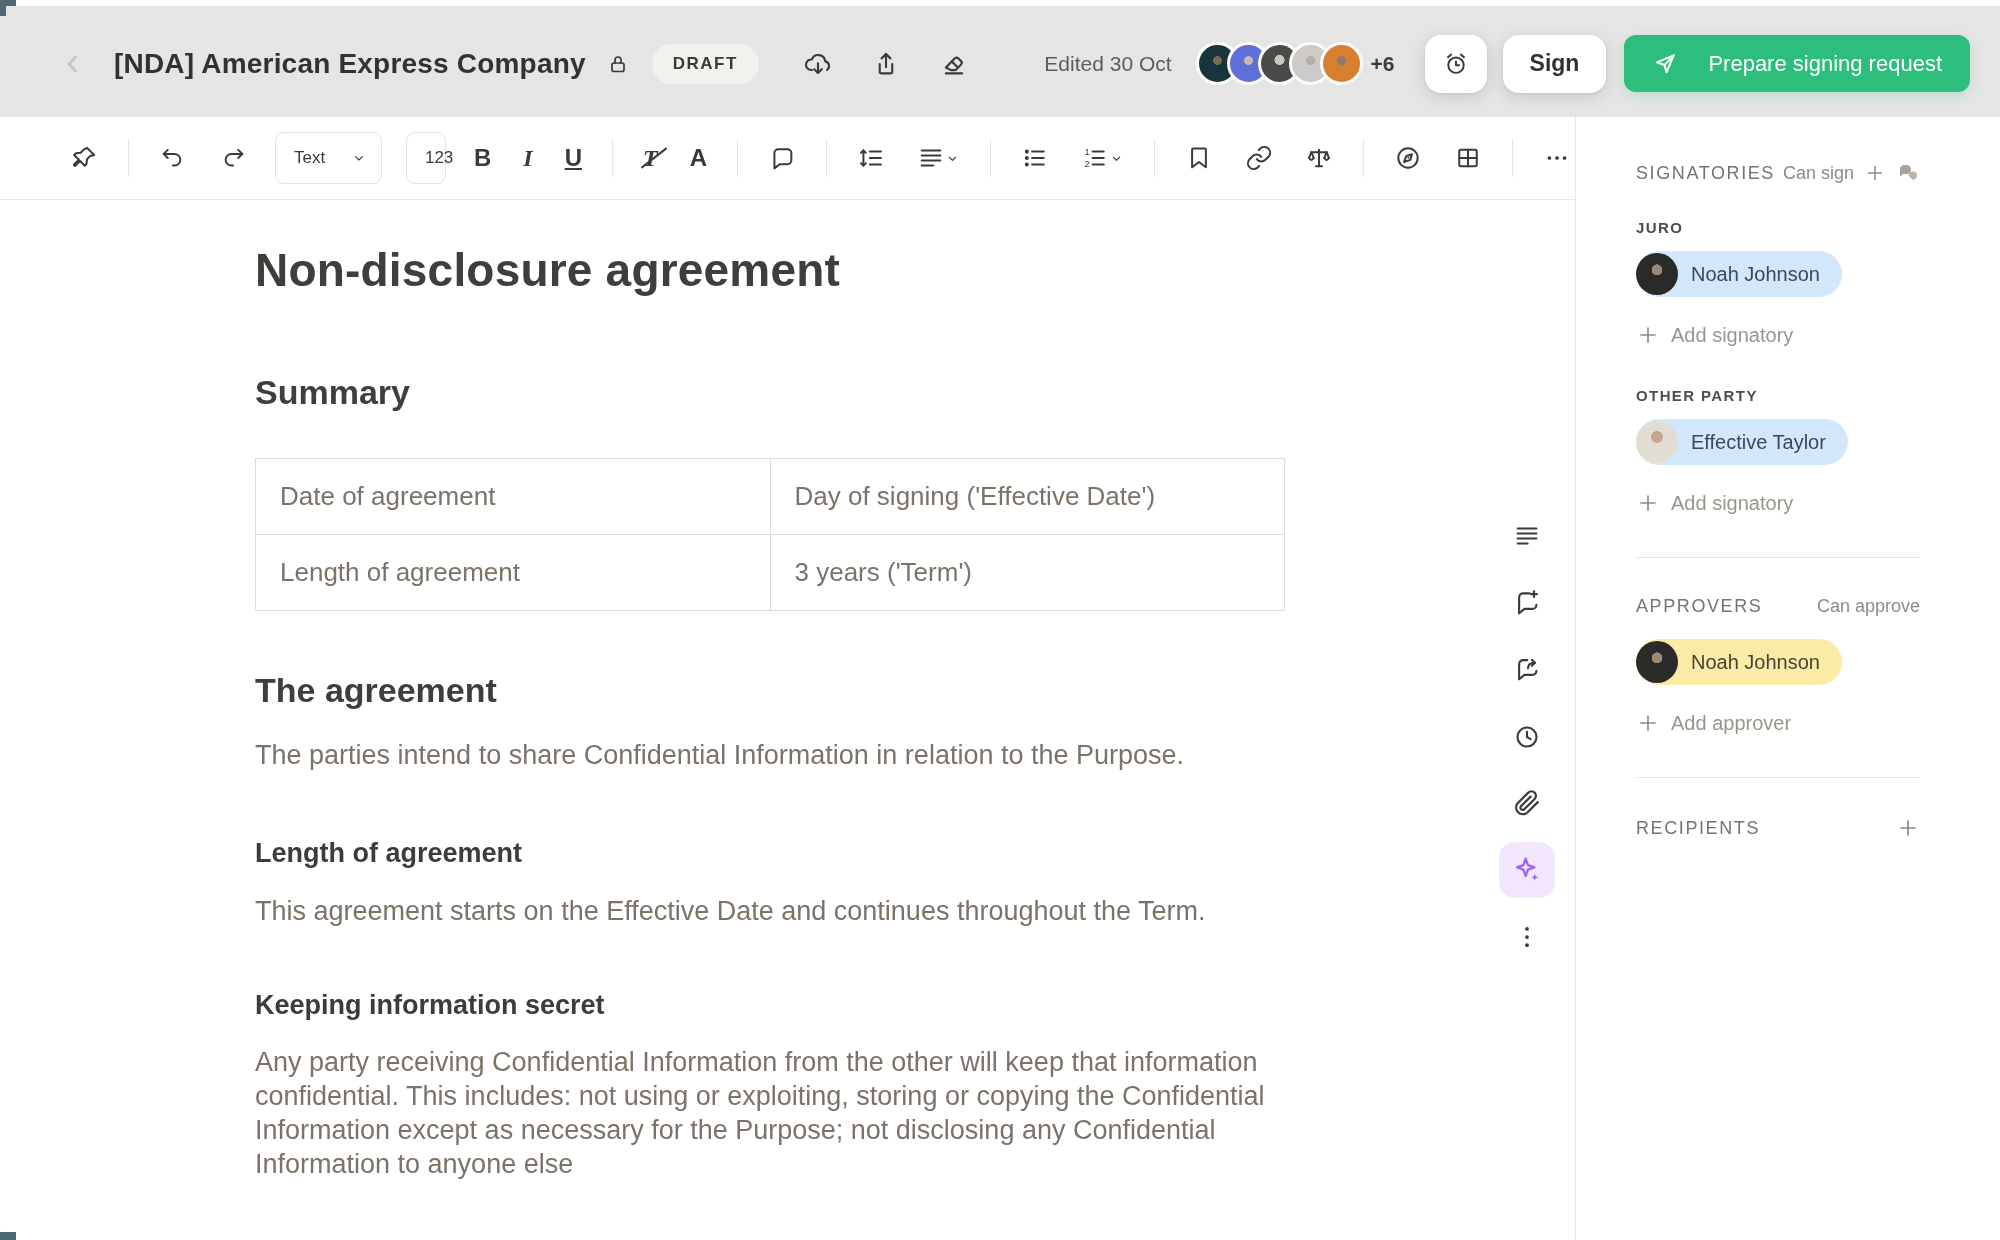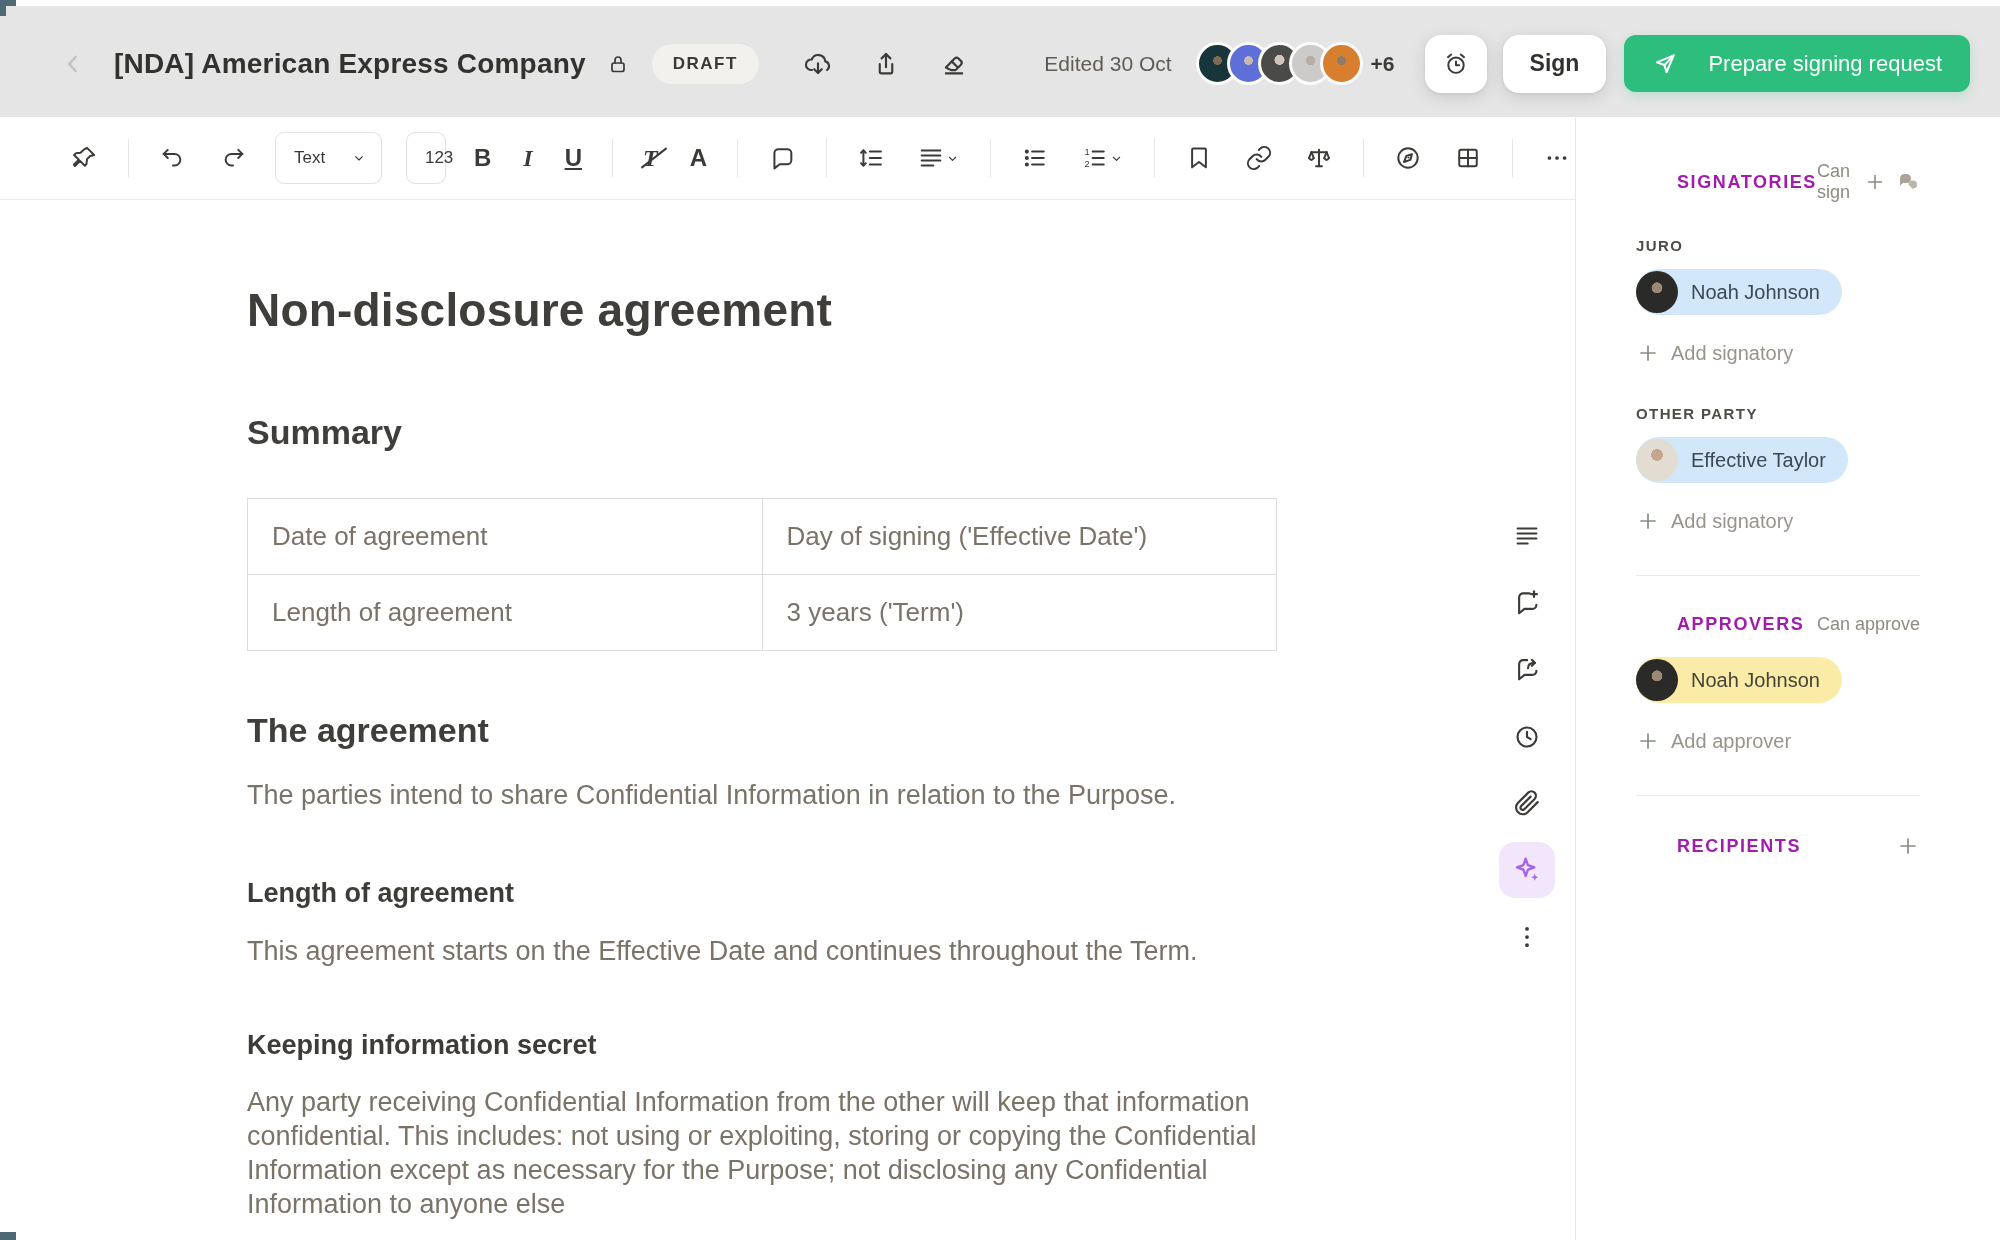--- a/index.html
+++ b/index.html
@@ -42,22 +42,22 @@
   .b{font-weight:800;} .i{font-style:italic;font-weight:700;font-family:"Liberation Serif",serif;} .u{text-decoration:underline;font-weight:600;}
   .clearfmt{position:relative;font-style:italic;font-weight:700;font-family:"Liberation Serif",serif;}
   .clearfmt::after{content:"";position:absolute;left:-5px;top:11px;width:32px;height:2px;background:#3b3a36;transform:rotate(-38deg);}
   .colorA{font-weight:600;}
   .dropdown{height:52px;border:1px solid #e3e2de;border-radius:9px;background:#fff;display:flex;align-items:center;
     padding:0 14px 0 18px;gap:10px;font-size:17px;color:#3b3a36;cursor:pointer;font-family:inherit;}
   .dd-text{width:118px;text-align:left;}
   .dd-num{width:40px;text-align:left;}
 
   
-  .editor{position:absolute;top:201px;left:8px;width:1575px;height:1039px;background:#fff;box-sizing:border-box;
-    padding:82px 0 0 239px;overflow:hidden;}
+  .editor{position:absolute;top:201px;left:16px;width:1575px;height:1039px;background:#fff;box-sizing:border-box;
+    padding:42px 0 0 239px;overflow:hidden;}
   .doc{width:1016px;color:#7b7268;}
   .doc h1{margin:0;font-size:46px;font-weight:700;color:#403e3a;letter-spacing:.2px;}
   .doc h2{margin:0;font-size:34px;font-weight:700;color:#403e3a;}
   .h2-summary{margin-top:76px !important;}
   .h2-agreement{margin-top:60px !important;}
   .doc h3{margin:0;font-size:27px;font-weight:700;color:#3e3c38;}
   .doc p{margin:0;font-size:27px;line-height:34px;color:#7b7268;}
   .summary-table{margin-top:46px;width:1030px;border-collapse:collapse;}
   .summary-table td{border:1px solid #dddcd8;width:50%;padding:22px 24px;font-size:26px;color:#7b7268;height:28px;}
   .mt-intro{margin-top:28px !important;}
@@ -68,21 +68,21 @@
 
   
   .strip-btn{position:absolute;border:none;background:transparent;padding:0;display:flex;align-items:center;justify-content:center;cursor:pointer;}
   .ai-btn{width:56px;height:56px;border-radius:16px;background:#f1e6fb;}
 
   
   .vdivider{position:absolute;left:1575px;top:117px;width:1px;height:1123px;background:#e9e8e5;}
   .sidebar{position:absolute;left:1576px;top:117px;width:424px;height:1123px;background:#fff;box-sizing:border-box;
     padding:44px 80px 0 60px;}
   .sb-row{display:flex;align-items:center;justify-content:space-between;}
-  .sb-heading{font-size:18px;font-weight:700;letter-spacing:1.6px;color:#a21caf;margin-left:41px;}
+  .sb-heading{font-size:18px;font-weight:400;letter-spacing:1.6px;color:#737373;}
   .sb-perm{display:flex;align-items:center;gap:10px;font-size:18px;color:#8f8b82;}
   .sb-group-label{margin-top:34px;font-size:15px;font-weight:700;letter-spacing:1.4px;color:#504d46;}
   .pill{margin-top:15px;display:inline-flex;align-items:center;gap:13px;height:46px;border-radius:23px;padding-right:22px;cursor:pointer;}
   .pill-blue{background:#d2e8fa;}
   .pill-yellow{background:#faeca6;}
   .pill .avatar{width:42px;height:42px;border:none;margin:0;}
   .pill-name{font-size:20px;color:#3c4854;}
   .pill-yellow .pill-name{color:#45423a;}
   .av-noah{background:radial-gradient(circle at 50% 40%,#9c8877 16%,#2a2a28 17%);}
   .av-charlotte{background:radial-gradient(circle at 50% 38%,#c4a58e 17%,#e3dcd3 18%);}

